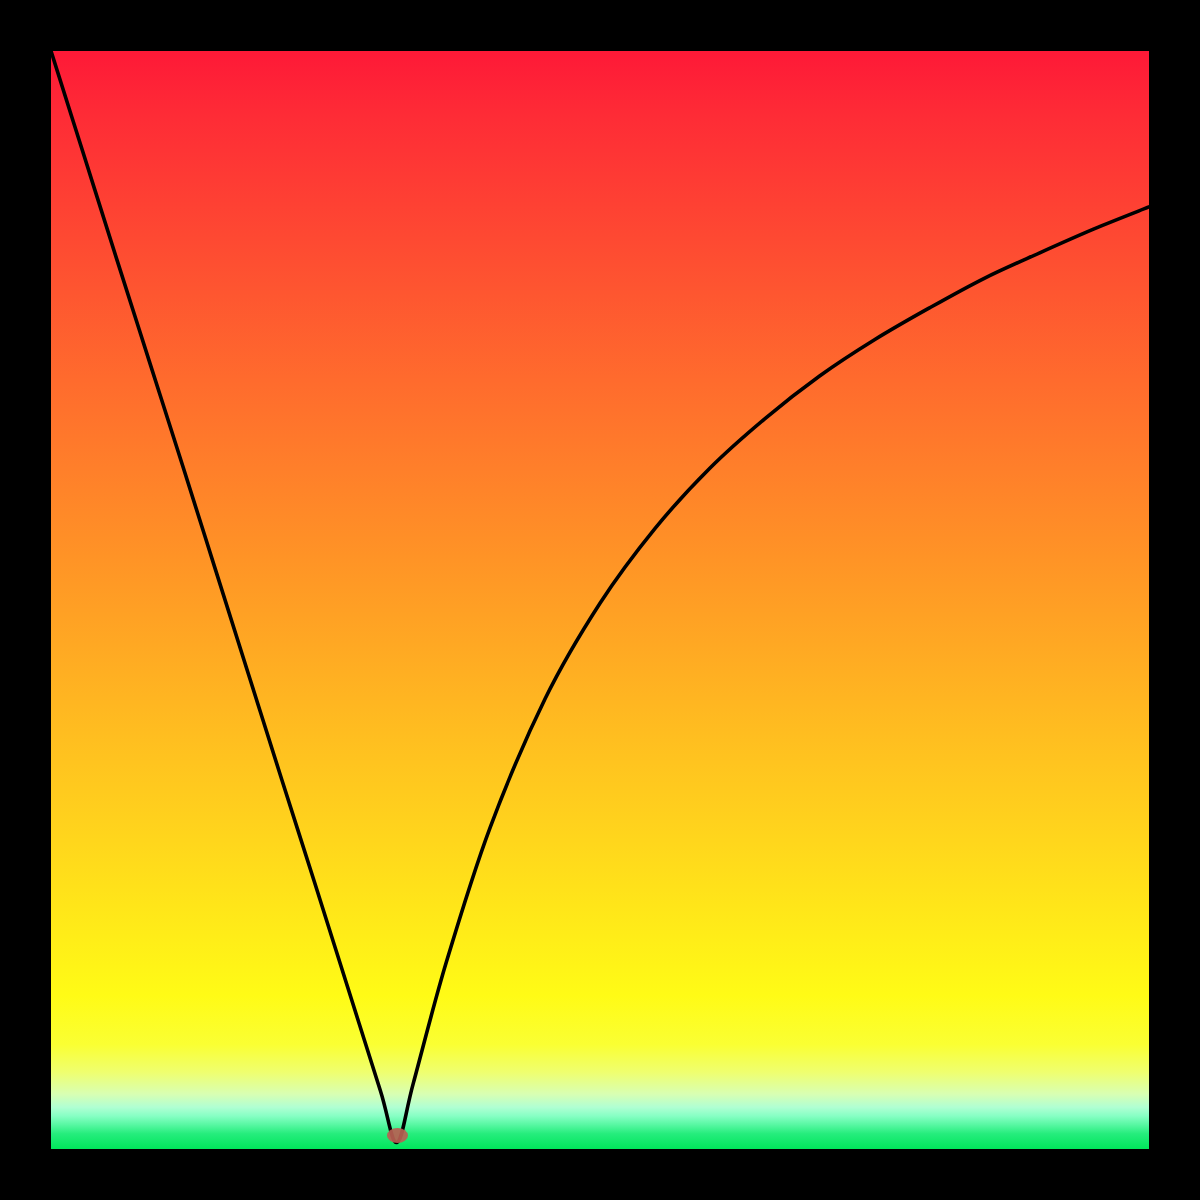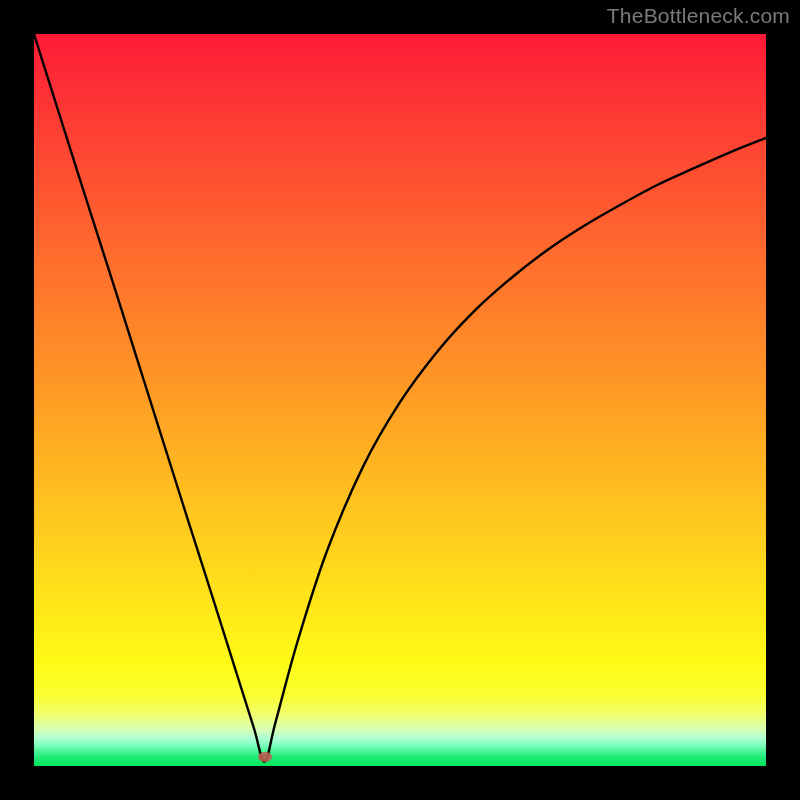--- a/index.html
+++ b/index.html
@@ -89,14 +89,13 @@
   <div class="plot">
     <div class="gradient"></div>
 
     <svg class="curve-svg" viewBox="0 0 732 732" preserveAspectRatio="none">
       <path id="curve-path" d="M 0.00 0.00 C 3.66 11.59, 14.64 46.36, 21.96 69.54 C 29.28 92.72, 36.60 116.02, 43.92 139.08 C 51.24 162.14, 58.56 184.95, 65.88 207.89 C 73.20 230.82, 80.52 253.64, 87.84 276.70 C 95.16 299.75, 102.48 323.06, 109.80 346.24 C 117.12 369.42, 124.44 392.60, 131.76 415.78 C 139.08 438.96, 146.40 462.26, 153.72 485.32 C 161.04 508.37, 168.36 531.07, 175.68 554.12 C 183.00 577.18, 190.32 600.48, 197.64 623.66 C 204.96 646.84, 214.11 675.88, 219.60 693.20 C 225.09 710.53, 226.92 728.46, 230.58 727.61 C 234.24 726.75, 236.07 708.09, 241.56 688.08 C 247.05 668.07, 254.98 635.99, 263.52 607.56 C 272.06 579.13, 281.82 546.80, 292.80 517.52 C 303.78 488.24, 317.20 456.77, 329.40 431.88 C 341.60 406.99, 353.80 387.11, 366.00 368.20 C 378.20 349.29, 390.40 333.43, 402.60 318.42 C 414.80 303.41, 427.00 290.36, 439.20 278.16 C 451.40 265.96, 463.60 255.47, 475.80 245.22 C 488.00 234.97, 500.20 225.46, 512.40 216.67 C 524.60 207.89, 536.80 200.08, 549.00 192.52 C 561.20 184.95, 573.40 178.12, 585.60 171.29 C 597.80 164.46, 610.00 157.62, 622.20 151.52 C 634.40 145.42, 646.60 140.18, 658.80 134.69 C 671.00 129.20, 683.20 123.71, 695.40 118.58 C 707.60 113.46, 725.90 106.38, 732.00 103.94" fill="none" stroke="#000" stroke-width="2.4" stroke-linecap="round" stroke-linejoin="round"></path>
     </svg>
 
     <div id="dot" class="dot" style="left: 230.58px; top: 723.216px;"></div>
   </div>
 
-  <div class="watermark">TheBottleneck.com</div>
 </div>
 
 </body></html>

